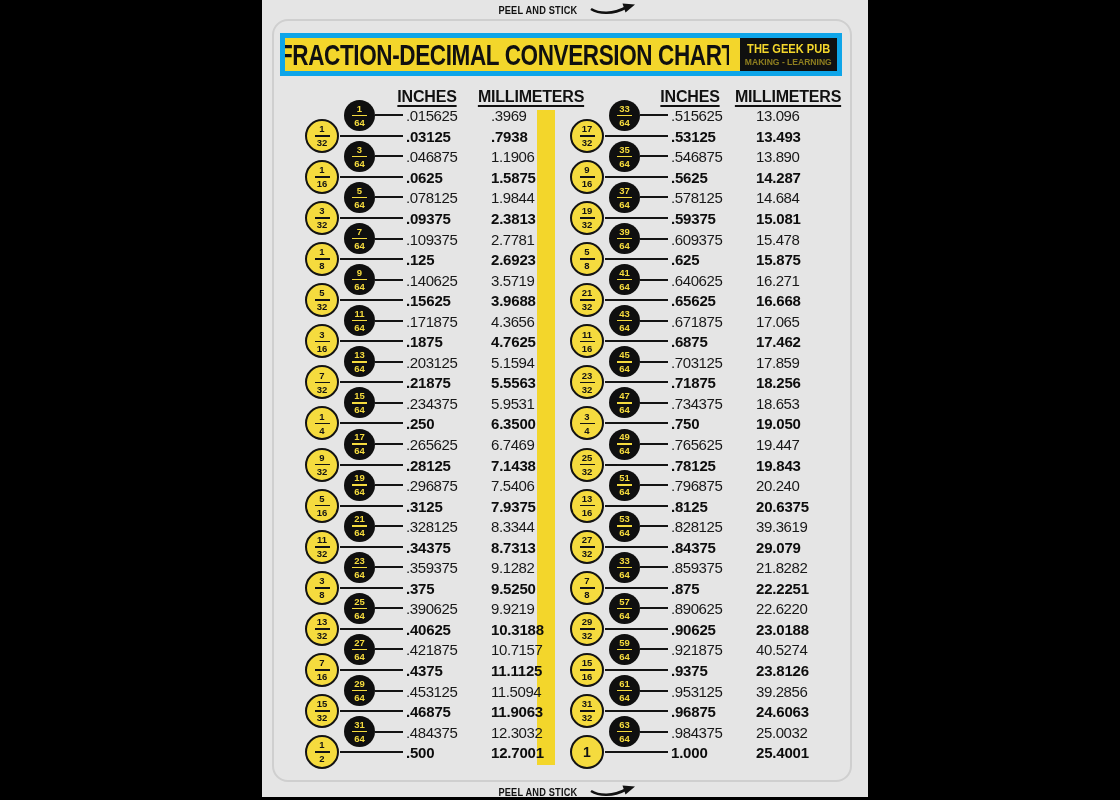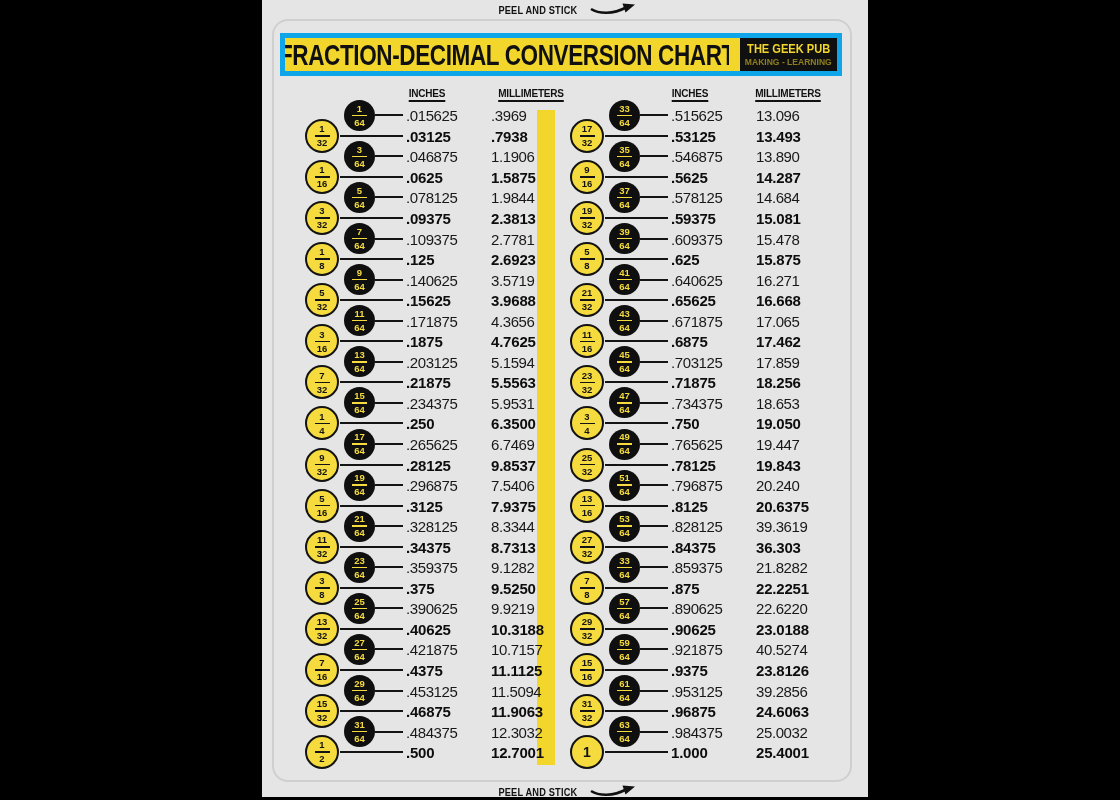--- a/index.html
+++ b/index.html
@@ -26,21 +26,21 @@
   .title-wrap{flex:1;display:flex;align-items:center;justify-content:center;overflow:hidden;}
   .title{font-size:30px;font-weight:700;letter-spacing:-0.5px;color:#101010;white-space:nowrap;
          display:inline-block;transform:scaleX(0.75);transform-origin:50% 50%;}
   .brand-box{width:97px;background:#101010;display:flex;flex-direction:column;
              align-items:center;justify-content:center;line-height:1.1;margin-left:11px;}
   .brand{color:#F3D62B;font-size:13.5px;font-weight:700;white-space:nowrap;
          display:inline-block;transform:scaleX(0.82);}
   .brand-tag{color:#F3D62B;opacity:0.55;font-size:9.5px;font-weight:700;white-space:nowrap;
              display:inline-block;transform:scaleX(0.9);}
   
-  .colhead{position:absolute;top:88px;transform:translateX(-50%);font-size:10px;font-weight:700;
+  .colhead{position:absolute;top:88px;transform:translateX(-50%);font-size:16px;font-weight:700;
            color:#111;letter-spacing:-0.2px;text-decoration:underline;
            text-decoration-thickness:2px;text-underline-offset:3px;white-space:nowrap;}
   
   .divider{position:absolute;left:275px;top:110px;width:18px;height:655px;background:#F3D62B;}
   
   .col{position:absolute;top:105px;width:258px;}
   .col.left{left:38px;}
   .col.right{left:303px;}
   .row{position:relative;height:20.55px;}
   .leader{position:absolute;top:50%;margin-top:-1px;height:2px;background:#141414;}
@@ -267,21 +267,21 @@
         <span class="val mm">6.7469</span>
       </div>
       <div class="row">
         <div class="leader from-yellow"></div>
         <div class="circle c-yellow">
           <span class="fr-num">9</span>
           <span class="fr-bar"></span>
           <span class="fr-den">32</span>
         </div>
         <span class="val in b">.28125</span>
-        <span class="val mm b">9.8537</span>
+        <span class="val mm b">7.1438</span>
       </div>
       <div class="row">
         <div class="leader from-black"></div>
         <div class="circle c-black">
           <span class="fr-num">19</span>
           <span class="fr-bar"></span>
           <span class="fr-den">64</span>
         </div>
         <span class="val in">.296875</span>
         <span class="val mm">7.5406</span>
@@ -629,21 +629,21 @@
         <span class="val mm">39.3619</span>
       </div>
       <div class="row">
         <div class="leader from-yellow"></div>
         <div class="circle c-yellow">
           <span class="fr-num">27</span>
           <span class="fr-bar"></span>
           <span class="fr-den">32</span>
         </div>
         <span class="val in b">.84375</span>
-        <span class="val mm b">36.303</span>
+        <span class="val mm b">29.079</span>
       </div>
       <div class="row">
         <div class="leader from-black"></div>
         <div class="circle c-black">
           <span class="fr-num">33</span>
           <span class="fr-bar"></span>
           <span class="fr-den">64</span>
         </div>
         <span class="val in">.859375</span>
         <span class="val mm">21.8282</span>

